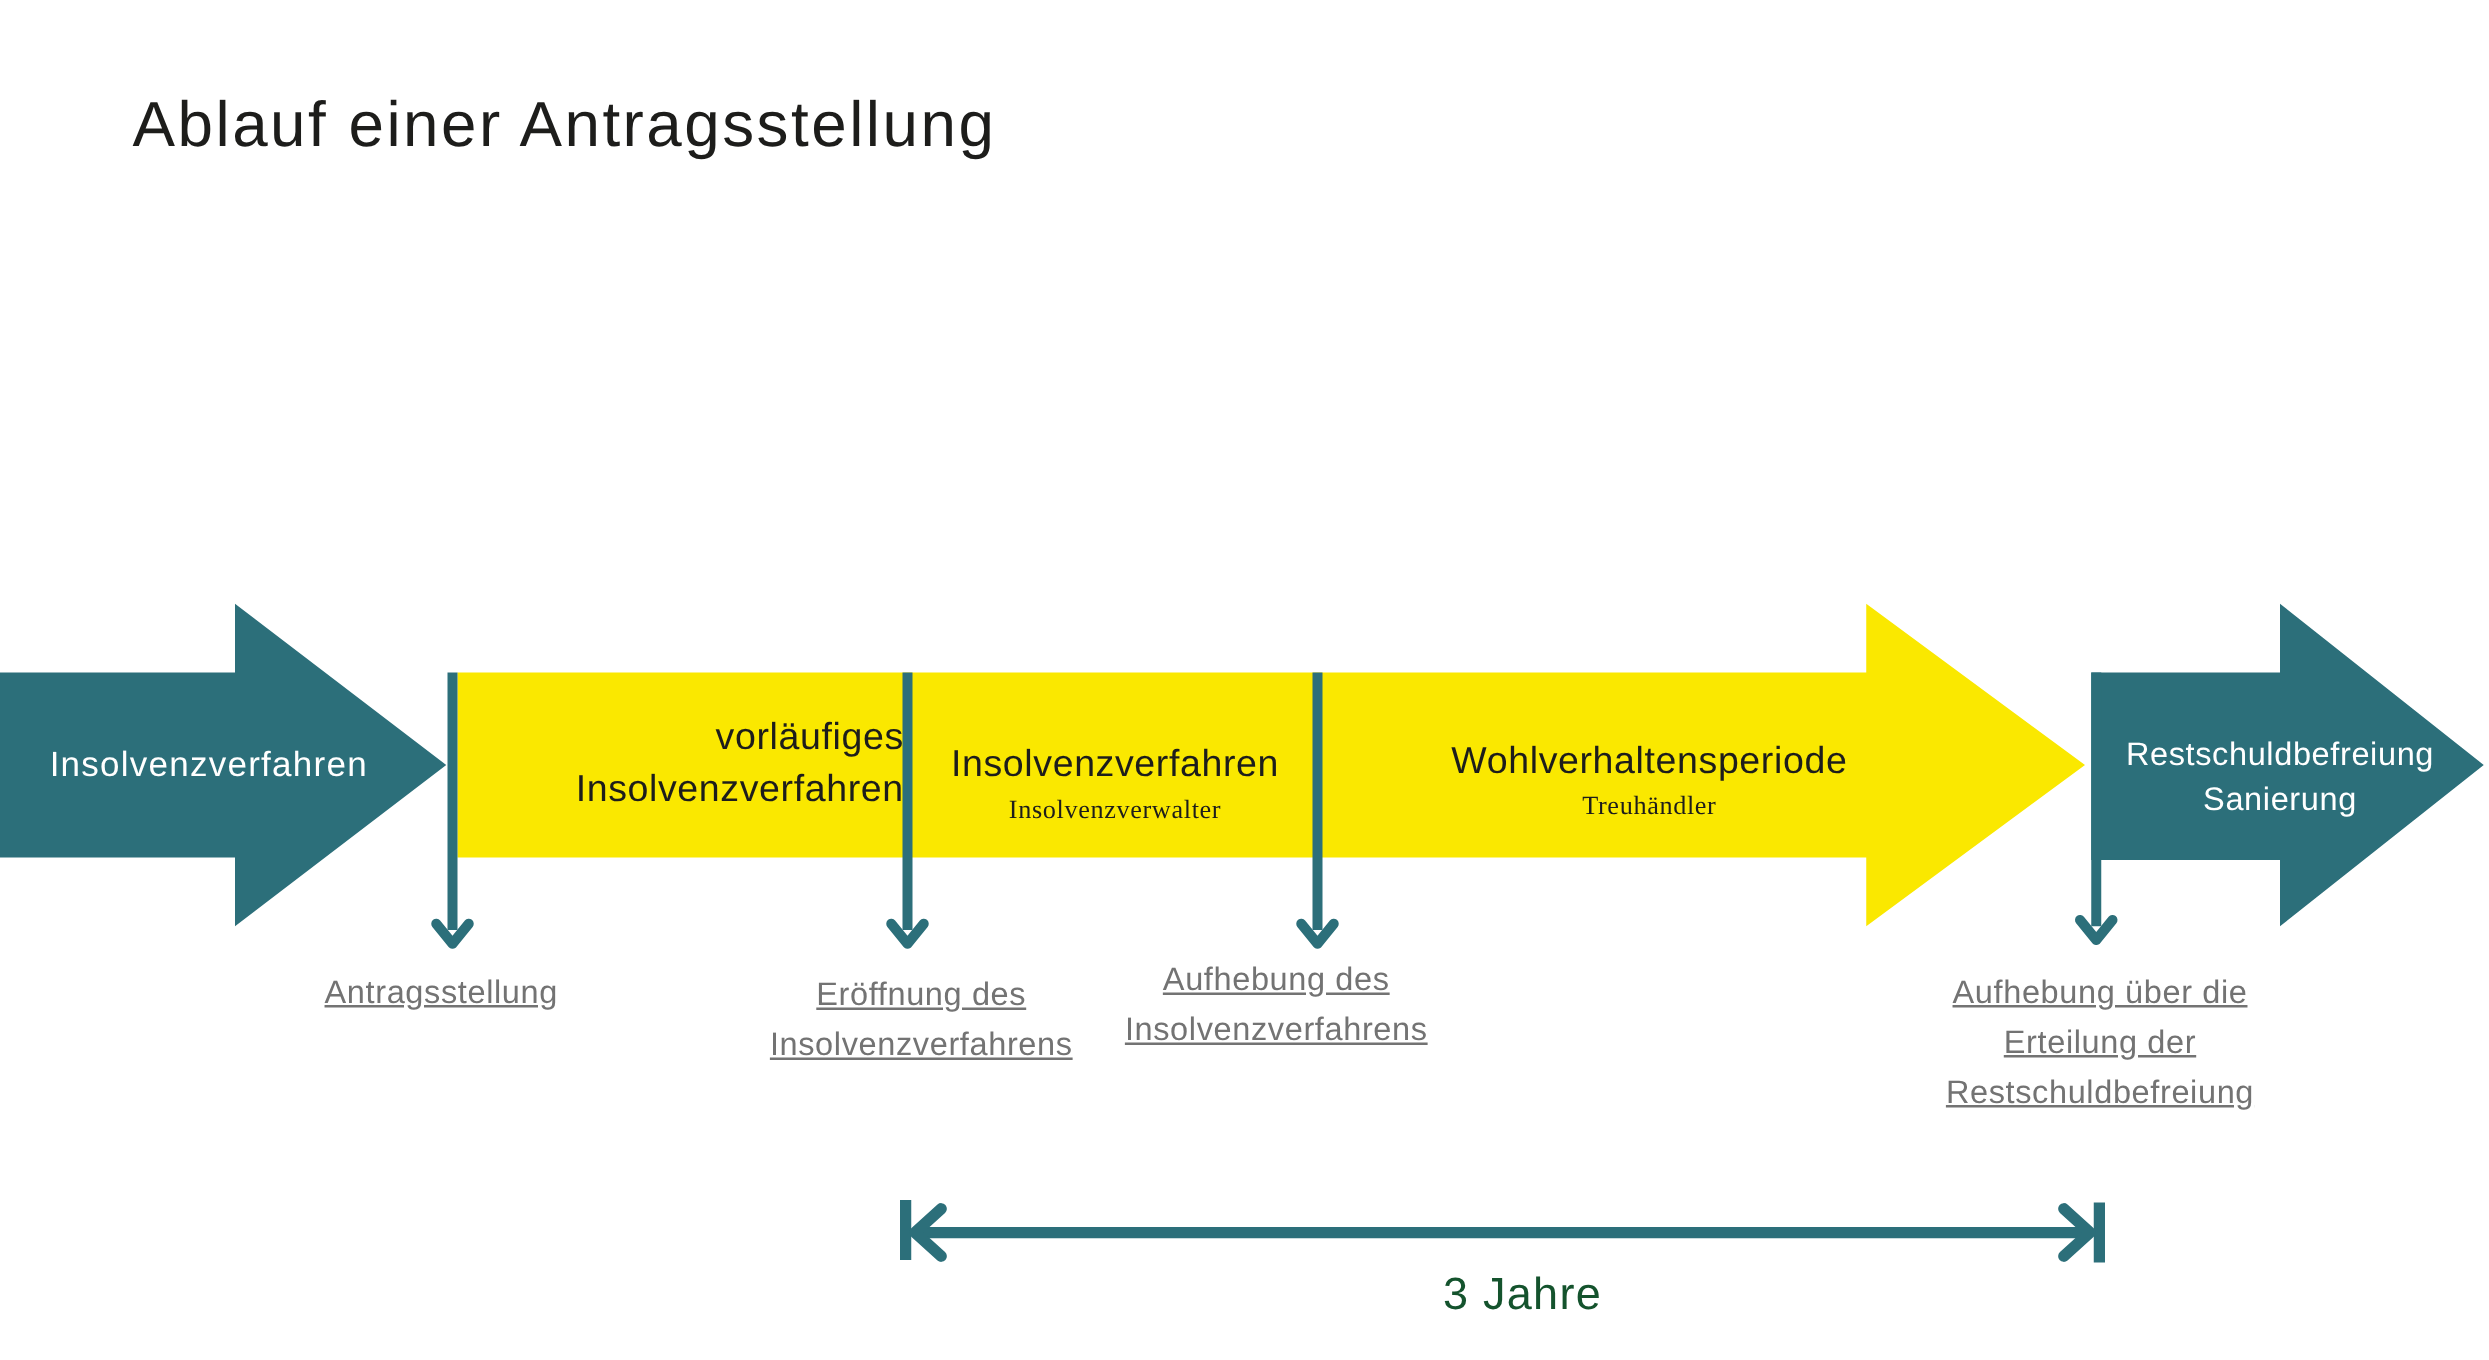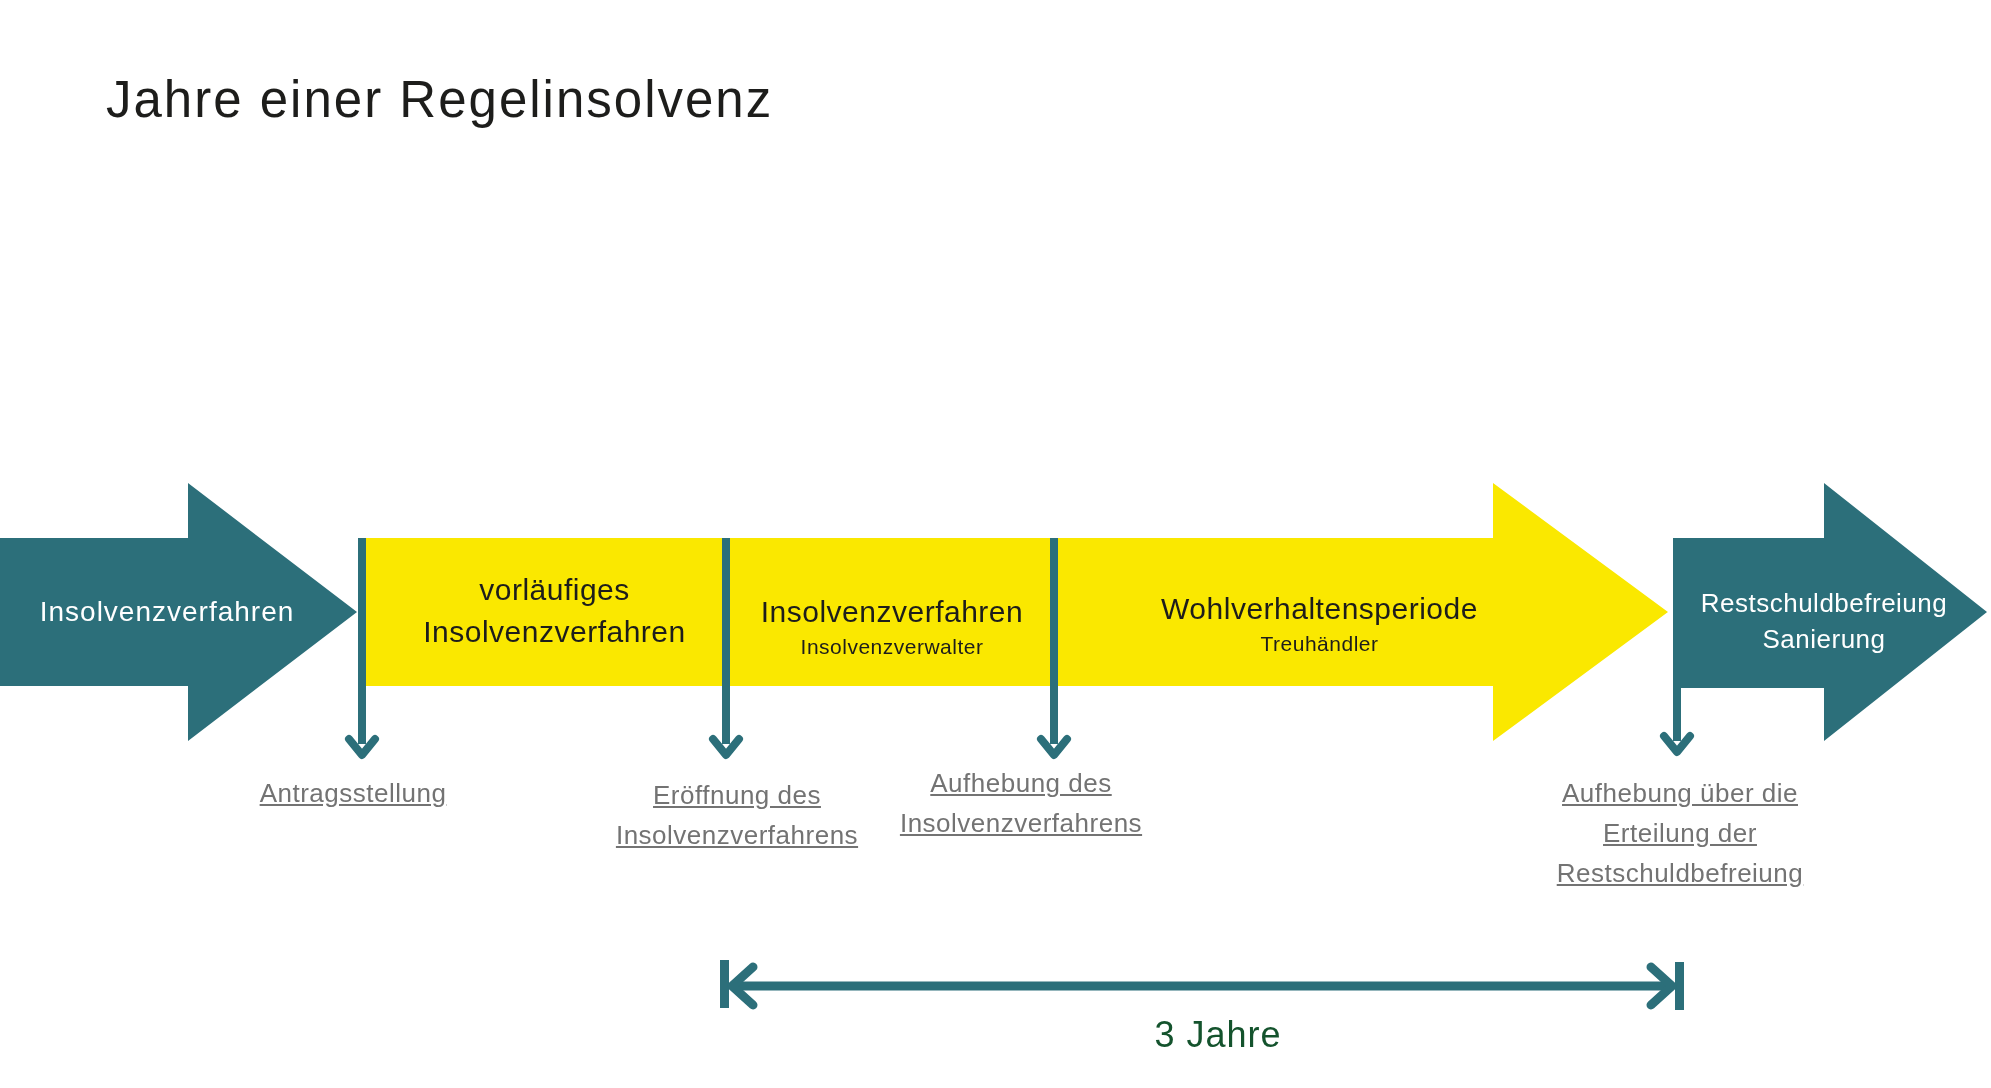--- a/index.html
+++ b/index.html
@@ -28,22 +28,22 @@
   }
 
   .start-label {
     left: 0; top: 596px; width: 334px;
     font-size: 28px; letter-spacing: 1px;
     color: #ffffff; white-space: nowrap;
   }
 
   .phase { color: #1D1D1B; }
   .phase-main { display: block; font-size: 30px; line-height: 42px; letter-spacing: 0.5px; white-space: nowrap; }
-  .phase-sub  { display: block; font-size: 21px; line-height: 28px; letter-spacing: 0.5px; white-space: nowrap; }
-  .phase0 { left: 376px; top: 569px; width: 357px; }
+  .phase-sub  { display: block; font-size: 21px; line-height: 28px; letter-spacing: 0.5px; white-space: nowrap; font-family: Liberation Serif, serif; }
+  .phase0 { left: 366px; top: 569px; width: 357px; text-align: right; }
   .phase1 { left: 730px; top: 591px; width: 324px; }
   .phase2 { left: 1058px; top: 588px; width: 435px; padding-left: 44px; }
 
   .end-label {
     left: 1673px; top: 585px; width: 302px;
     font-size: 26px; line-height: 36px; letter-spacing: 0.5px;
     color: #ffffff;
   }
   .end-label div { white-space: nowrap; }
 
@@ -92,21 +92,21 @@
 
     <g stroke="#2C6F7A" stroke-width="9" fill="none">
       <line x1="734" y1="986" x2="1672" y2="986"></line>
       <line x1="724.5" y1="960" x2="724.5" y2="1008"></line>
       <line x1="1679.5" y1="962" x2="1679.5" y2="1010"></line>
       <path d="M753,967 L732,986 L753,1005" stroke-linecap="round" stroke-linejoin="round"></path>
       <path d="M1651,967 L1672,986 L1651,1005" stroke-linecap="round" stroke-linejoin="round"></path>
     </g>
   </svg>
 
-  <div class="title">Jahre einer Regelinsolvenz</div>
+  <div class="title">Ablauf einer Antragsstellung</div>
 
   <div class="txt start-label">Insolvenzverfahren</div>
 
   <div class="txt phase phase0">
     <span class="phase-main">vorläufiges</span>
     <span class="phase-main">Insolvenzverfahren</span>
   </div>
 
   <div class="txt phase phase1">
     <span class="phase-main">Insolvenzverfahren</span>

